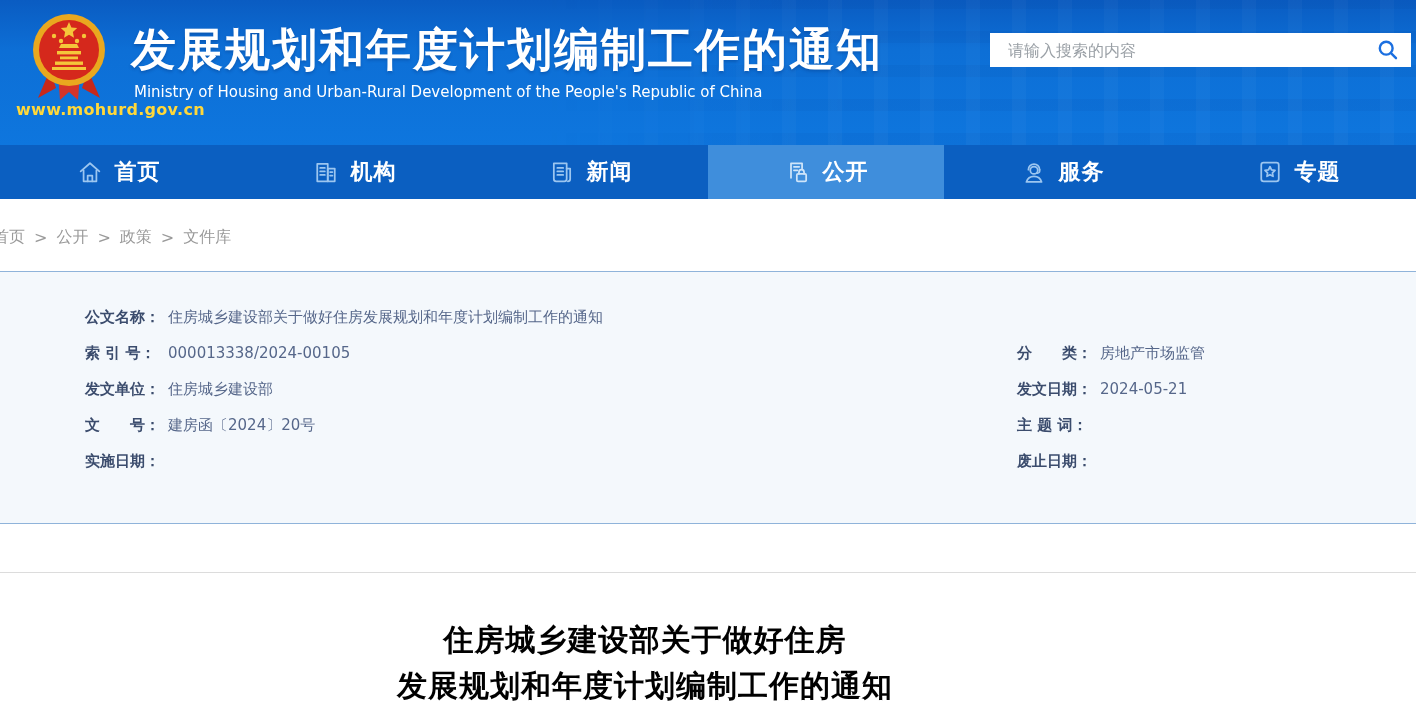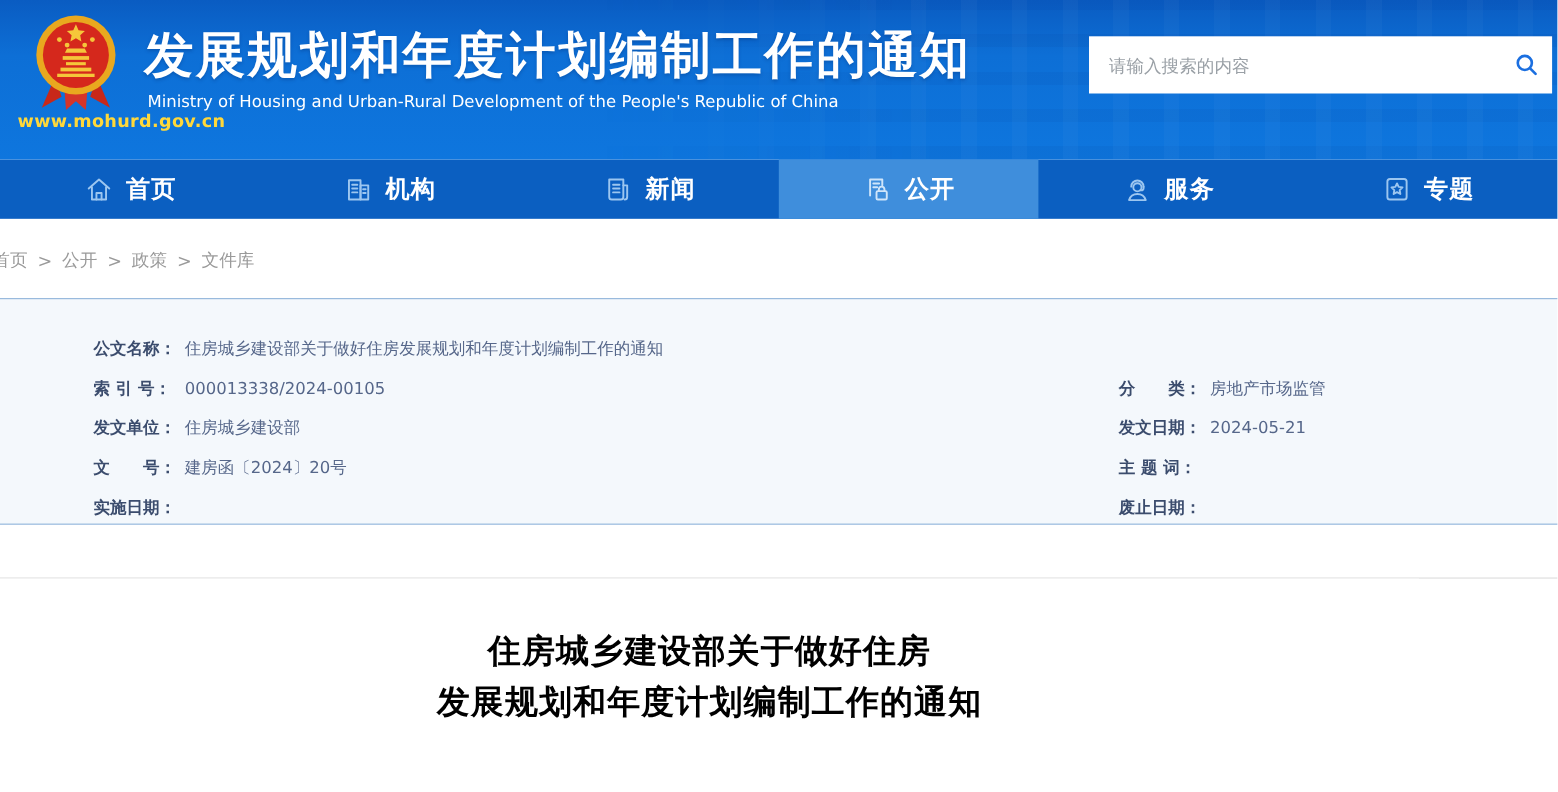--- a/index.html
+++ b/index.html
@@ -15,21 +15,21 @@
         repeating-linear-gradient(0deg, rgba(4,40,120,.10) 0 12px, transparent 12px 34px);
        mask-image:linear-gradient(90deg, transparent 0 38%, #000 60% 100%); }
   .emblem { position:absolute; left:30px; top:8px; }
   .site-url { position:absolute; left:16px; top:100px; width:148px; text-align:right;
               color:#ffd83a; font-size:16px; font-weight:bold; letter-spacing:.3px; }
   .site-title-cn { position:absolute; left:131px; top:20px; color:#ffffff; font-size:45px;
                    font-weight:bold; letter-spacing:2px; white-space:nowrap;
                    text-shadow:0 2px 3px rgba(0,30,90,.25); }
   .site-title-en { position:absolute; left:134px; top:83px; color:#ffffff; font-size:15px;
                    white-space:nowrap; }
-  .search-box { position:absolute; left:990px; top:33px; width:421px; height:52px;
+  .search-box { position:absolute; left:990px; top:33px; width:421px; height:34px;
                 background:#ffffff; display:flex; align-items:flex-end; }
   .search-box input { flex:1; height:100%; border:none; outline:none; background:transparent;
                       padding:0 10px 0 18px; font-size:16px; color:#333;
                       font-family:"DejaVu Sans","Liberation Sans",sans-serif; }
   .search-box input::placeholder { color:#9aa0a6; }
   .search-btn { width:46px; height:100%; display:flex; align-items:center; justify-content:center;
                 background:transparent; border:none; cursor:pointer; }
 
   
   .nav { width:1416px; height:54px; background:#0b5fc1; display:flex; }
@@ -41,21 +41,21 @@
   .nav-label { font-size:22px; font-weight:bold; letter-spacing:1px; }
 
   
   .crumb-bar { width:1416px; height:72px; background:#ffffff; }
   .breadcrumb { padding-top:28px; margin-left:-7px; font-size:16px; color:#9a9a9a;
                 display:flex; gap:9px; align-items:center; }
   .breadcrumb .crumb { color:#9a9a9a; cursor:pointer; }
   .breadcrumb .sep { color:#9a9a9a; }
 
   
-  .meta-panel { position:relative; width:1416px; height:206px; background:#f4f8fc;
+  .meta-panel { position:relative; width:1416px; height:253px; background:#f4f8fc;
                 border-top:1px solid #8fb3da; border-bottom:1px solid #8fb3da; }
   .meta-col { position:absolute; top:27px; }
   .meta-col.left  { left:85px; }
   .meta-col.right { left:1017px; top:63px; }
   .meta-row { height:36px; display:flex; align-items:center; font-size:15px; }
   .meta-label { font-weight:bold; color:#3b4c6d; min-width:80px; white-space:pre; }
   .meta-value { color:#56678a; margin-left:3px; white-space:nowrap; }
 
   
   .spacer-white { width:1416px; height:48px; background:#ffffff; }

